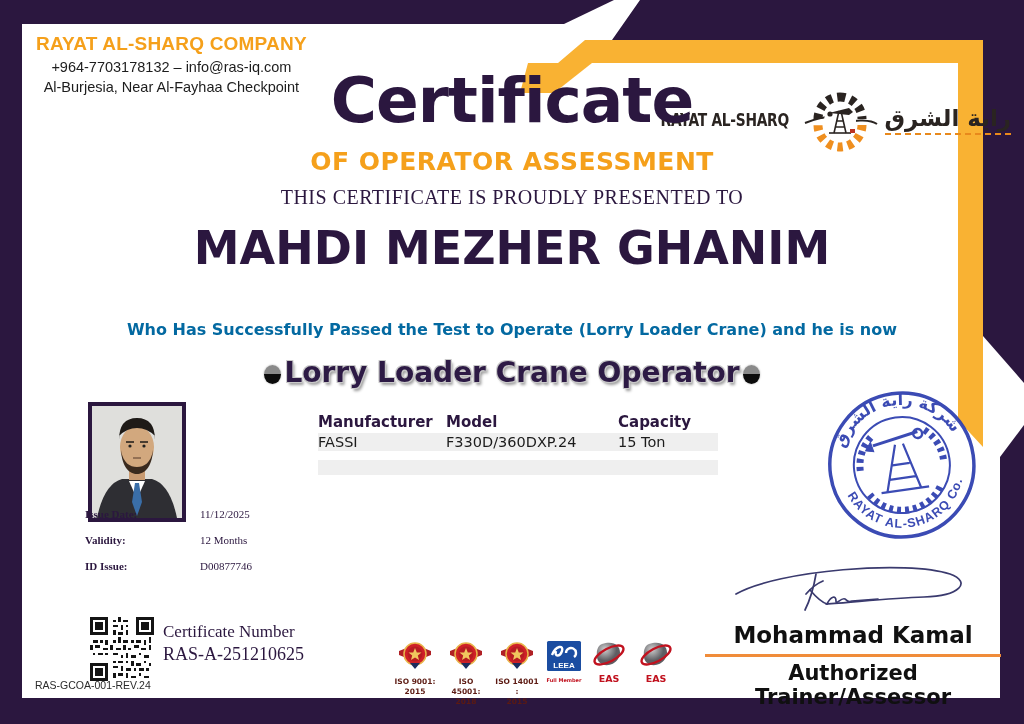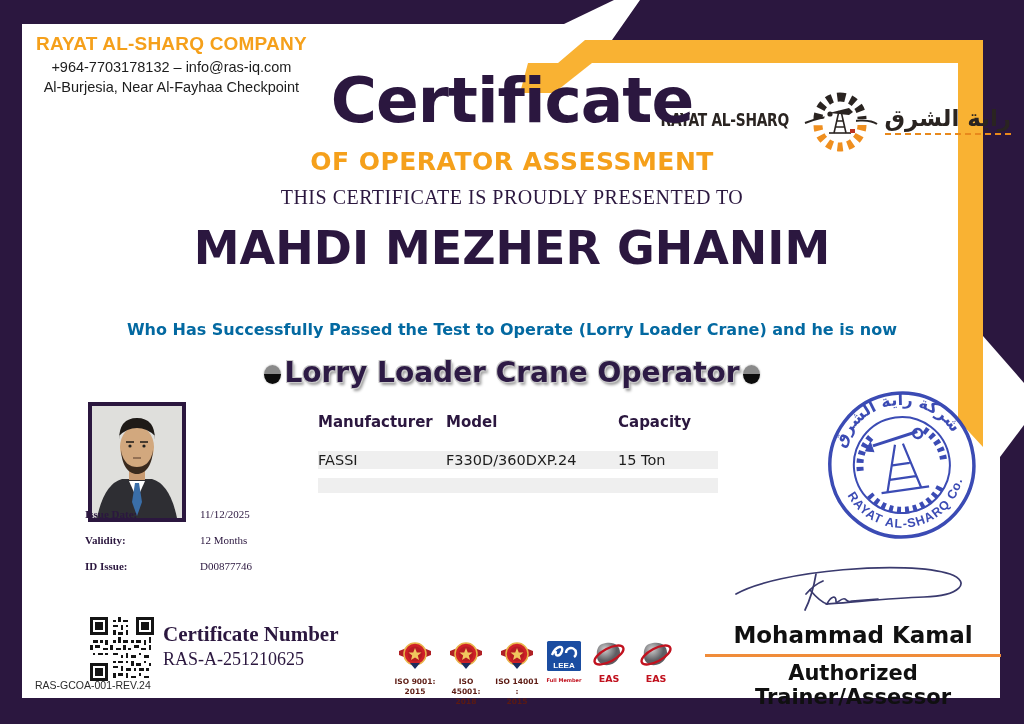--- a/index.html
+++ b/index.html
@@ -38,32 +38,32 @@
   .t-role{top:356px;font-size:28px;font-weight:bold;color:#2d1a45;
     text-shadow:1px 1px 0 #c9c9c9,-1px -1px 0 #c9c9c9,1px -1px 0 #c9c9c9,-1px 1px 0 #c9c9c9,2px 3px 3px #9a9a9a;}
   .bullet{display:inline-block;width:17px;height:19px;border-radius:50%;
     background:linear-gradient(#8a8a8a 0 48%,#0c0c0c 48% 100%);vertical-align:-2px;margin:0 3px;
     box-shadow:0 0 2px #aaa;}
   
   .equip{left:318px;top:413px;width:400px;z-index:3;}
   .trow{display:flex;text-align:left;}
   .trow .c1{width:32%;} .trow .c2{width:43%;} .trow .c3{width:25%;}
   .thead{font-size:15px;font-weight:bold;color:#2b173f;}
-  .tdata{background:#efefef;font-size:14.5px;color:#1c1c1c;margin-top:20px;padding:1px 0;}
+  .tdata{background:#efefef;font-size:14.5px;color:#1c1c1c;margin-top:2px;padding:1px 0;}
   .tempty{background:#efefef;height:15px;margin-top:9px;}
   
   .photo{left:88px;top:402px;width:90px;height:112px;border:4px solid #2b173f;background:#e3e3e0;z-index:3;}
   
   .details{left:85px;top:508px;z-index:3;font-family:"Liberation Serif",serif;color:#2b173f;font-size:11px;}
   .drow{height:26px;}
   .dlab{display:inline-block;width:115px;font-weight:bold;}
   
   .qr{left:90px;top:617px;width:64px;height:64px;z-index:3;}
   .certnum{left:163px;top:621px;z-index:3;font-family:"Liberation Serif",serif;color:#2b173f;line-height:1.3;}
-  .certnum .cl{font-size:21px;font-weight:bold;}
+  .certnum .cl{font-size:17px;font-weight:normal;}
   .certnum .cv{font-size:18px;}
   
   .badges{left:392px;top:641px;z-index:3;display:flex;gap:5px;align-items:flex-start;}
   .badge{text-align:center;}
   .iso{width:46px;}
   .iso .bt{font-size:7.5px;font-weight:bold;color:#5c1a12;line-height:1.3;}
   .leea{width:38px;text-align:center;}
   .leea .bt{font-size:5px;font-weight:bold;color:#c1121f;}
   .eas{width:42px;}
   .eas .bt{font-size:9.5px;font-weight:bold;color:#c1121f;margin-top:-2px;}

